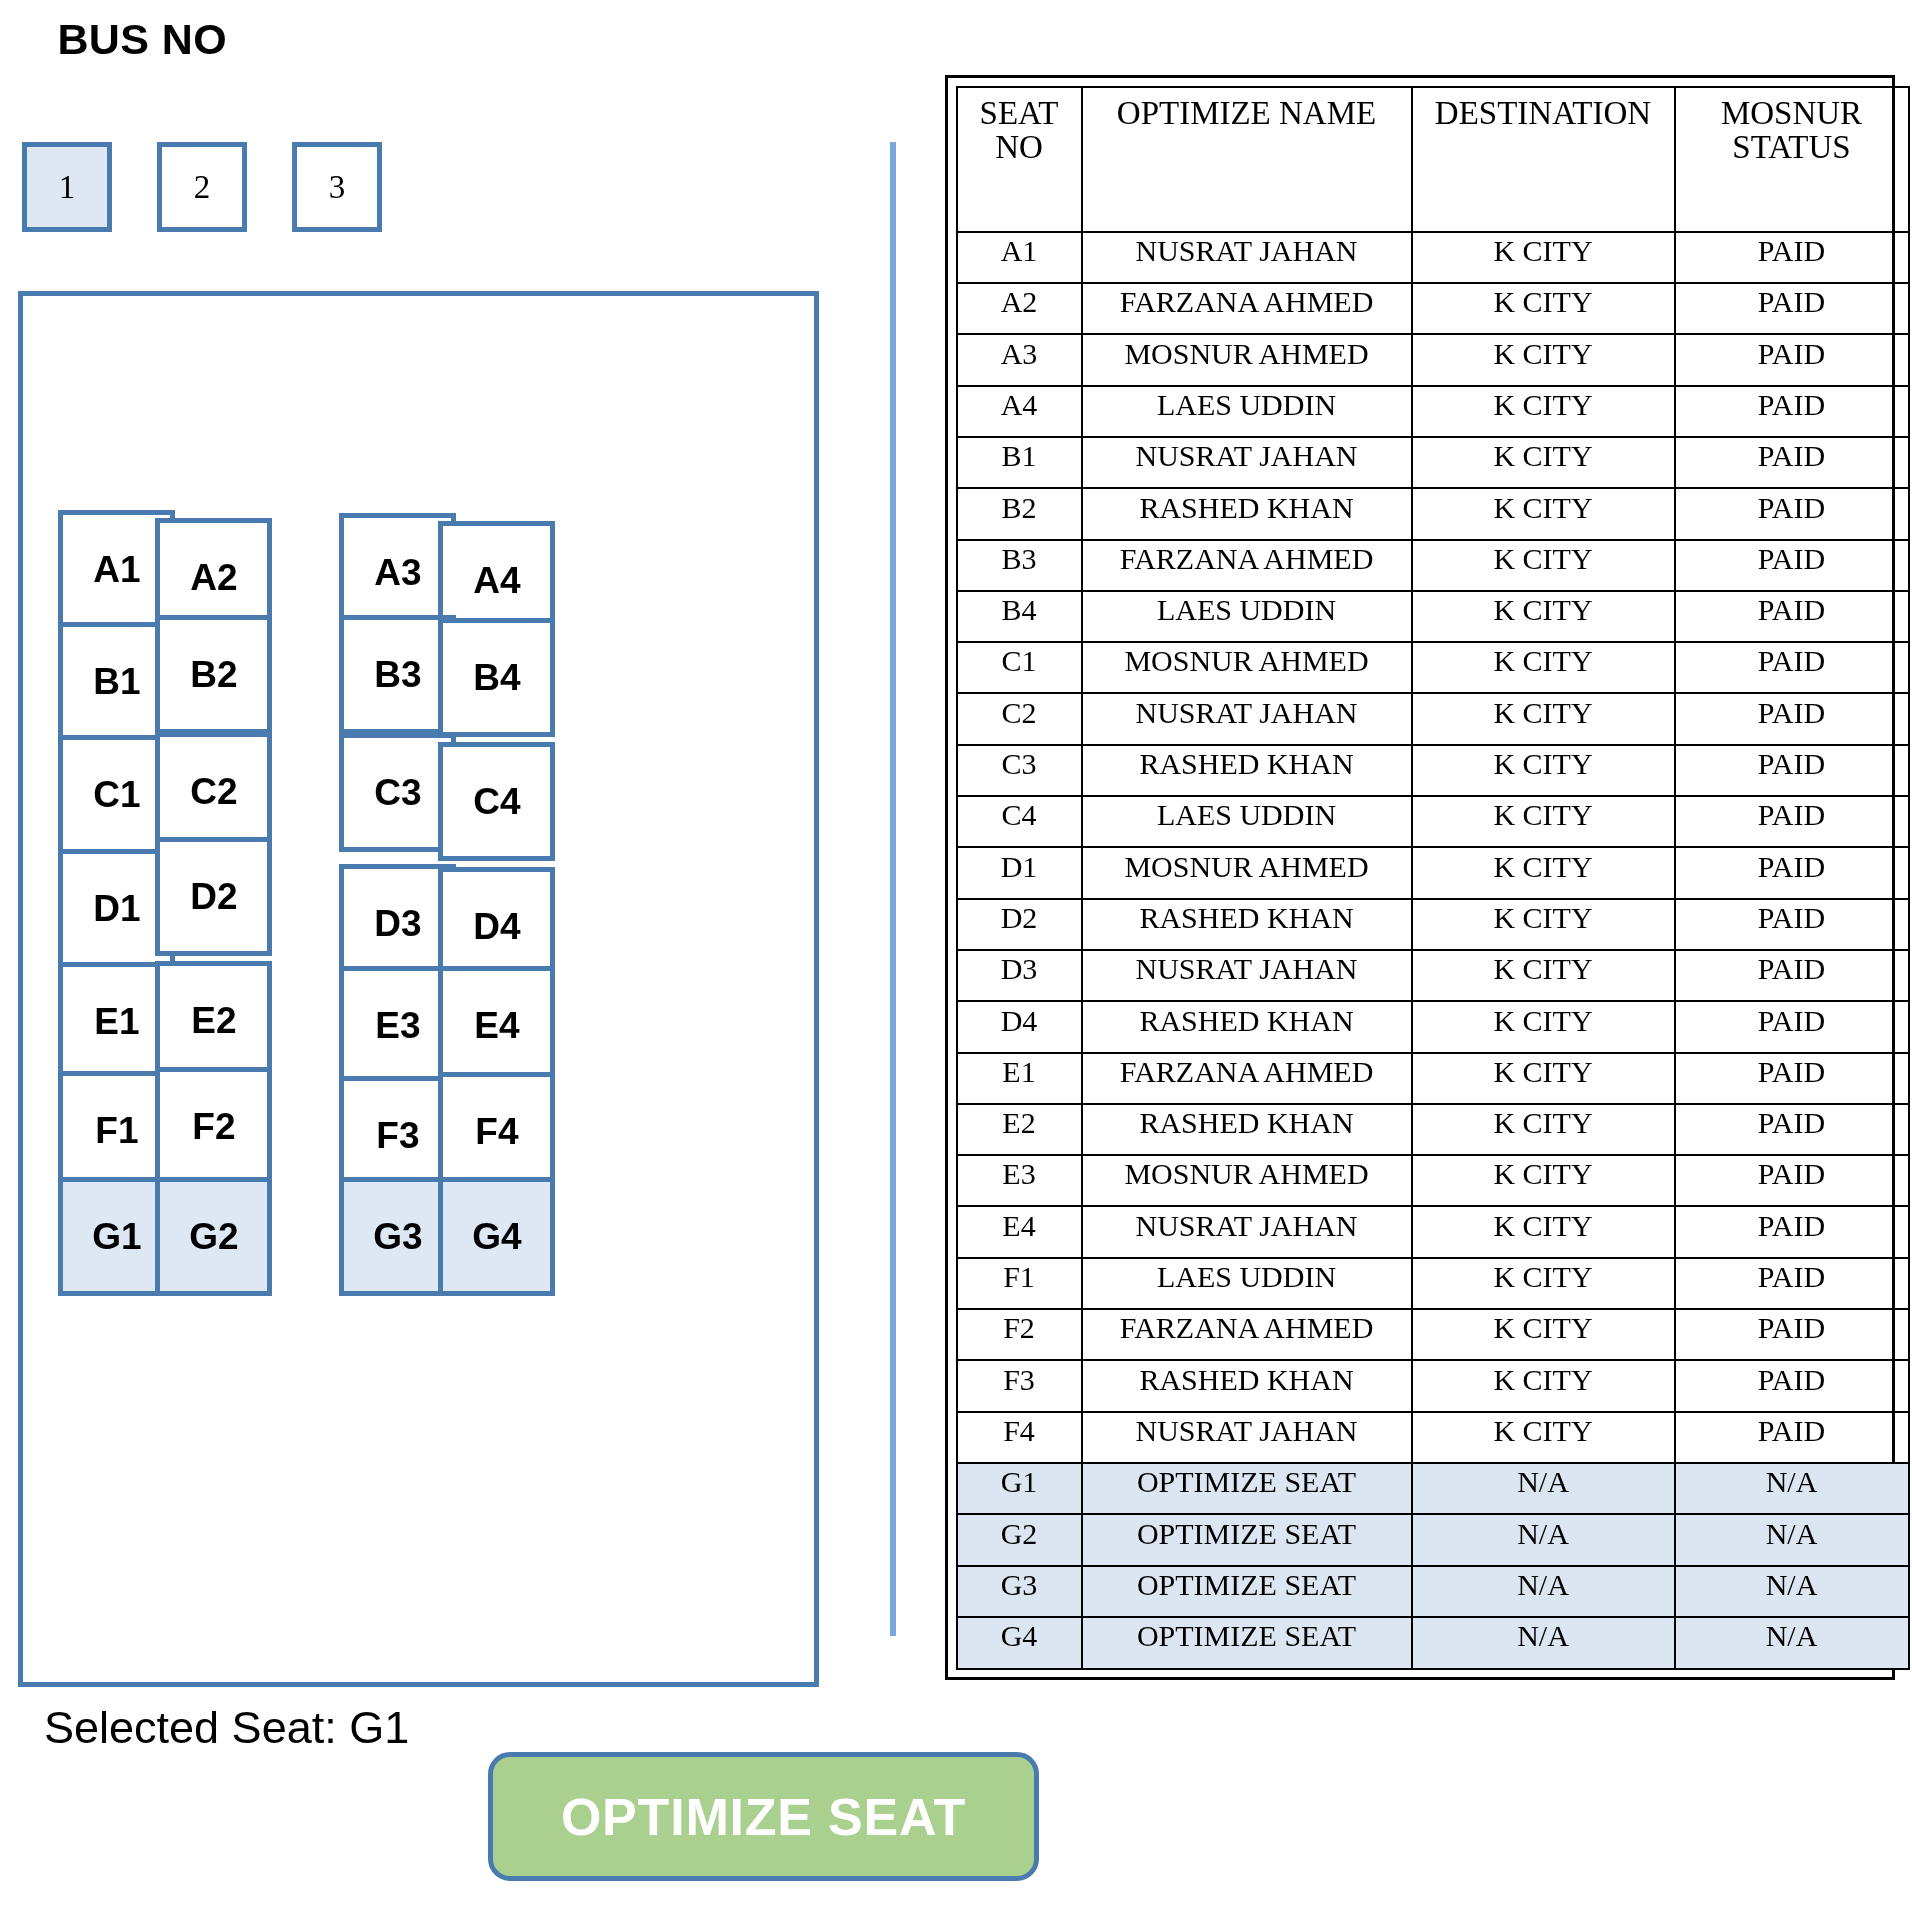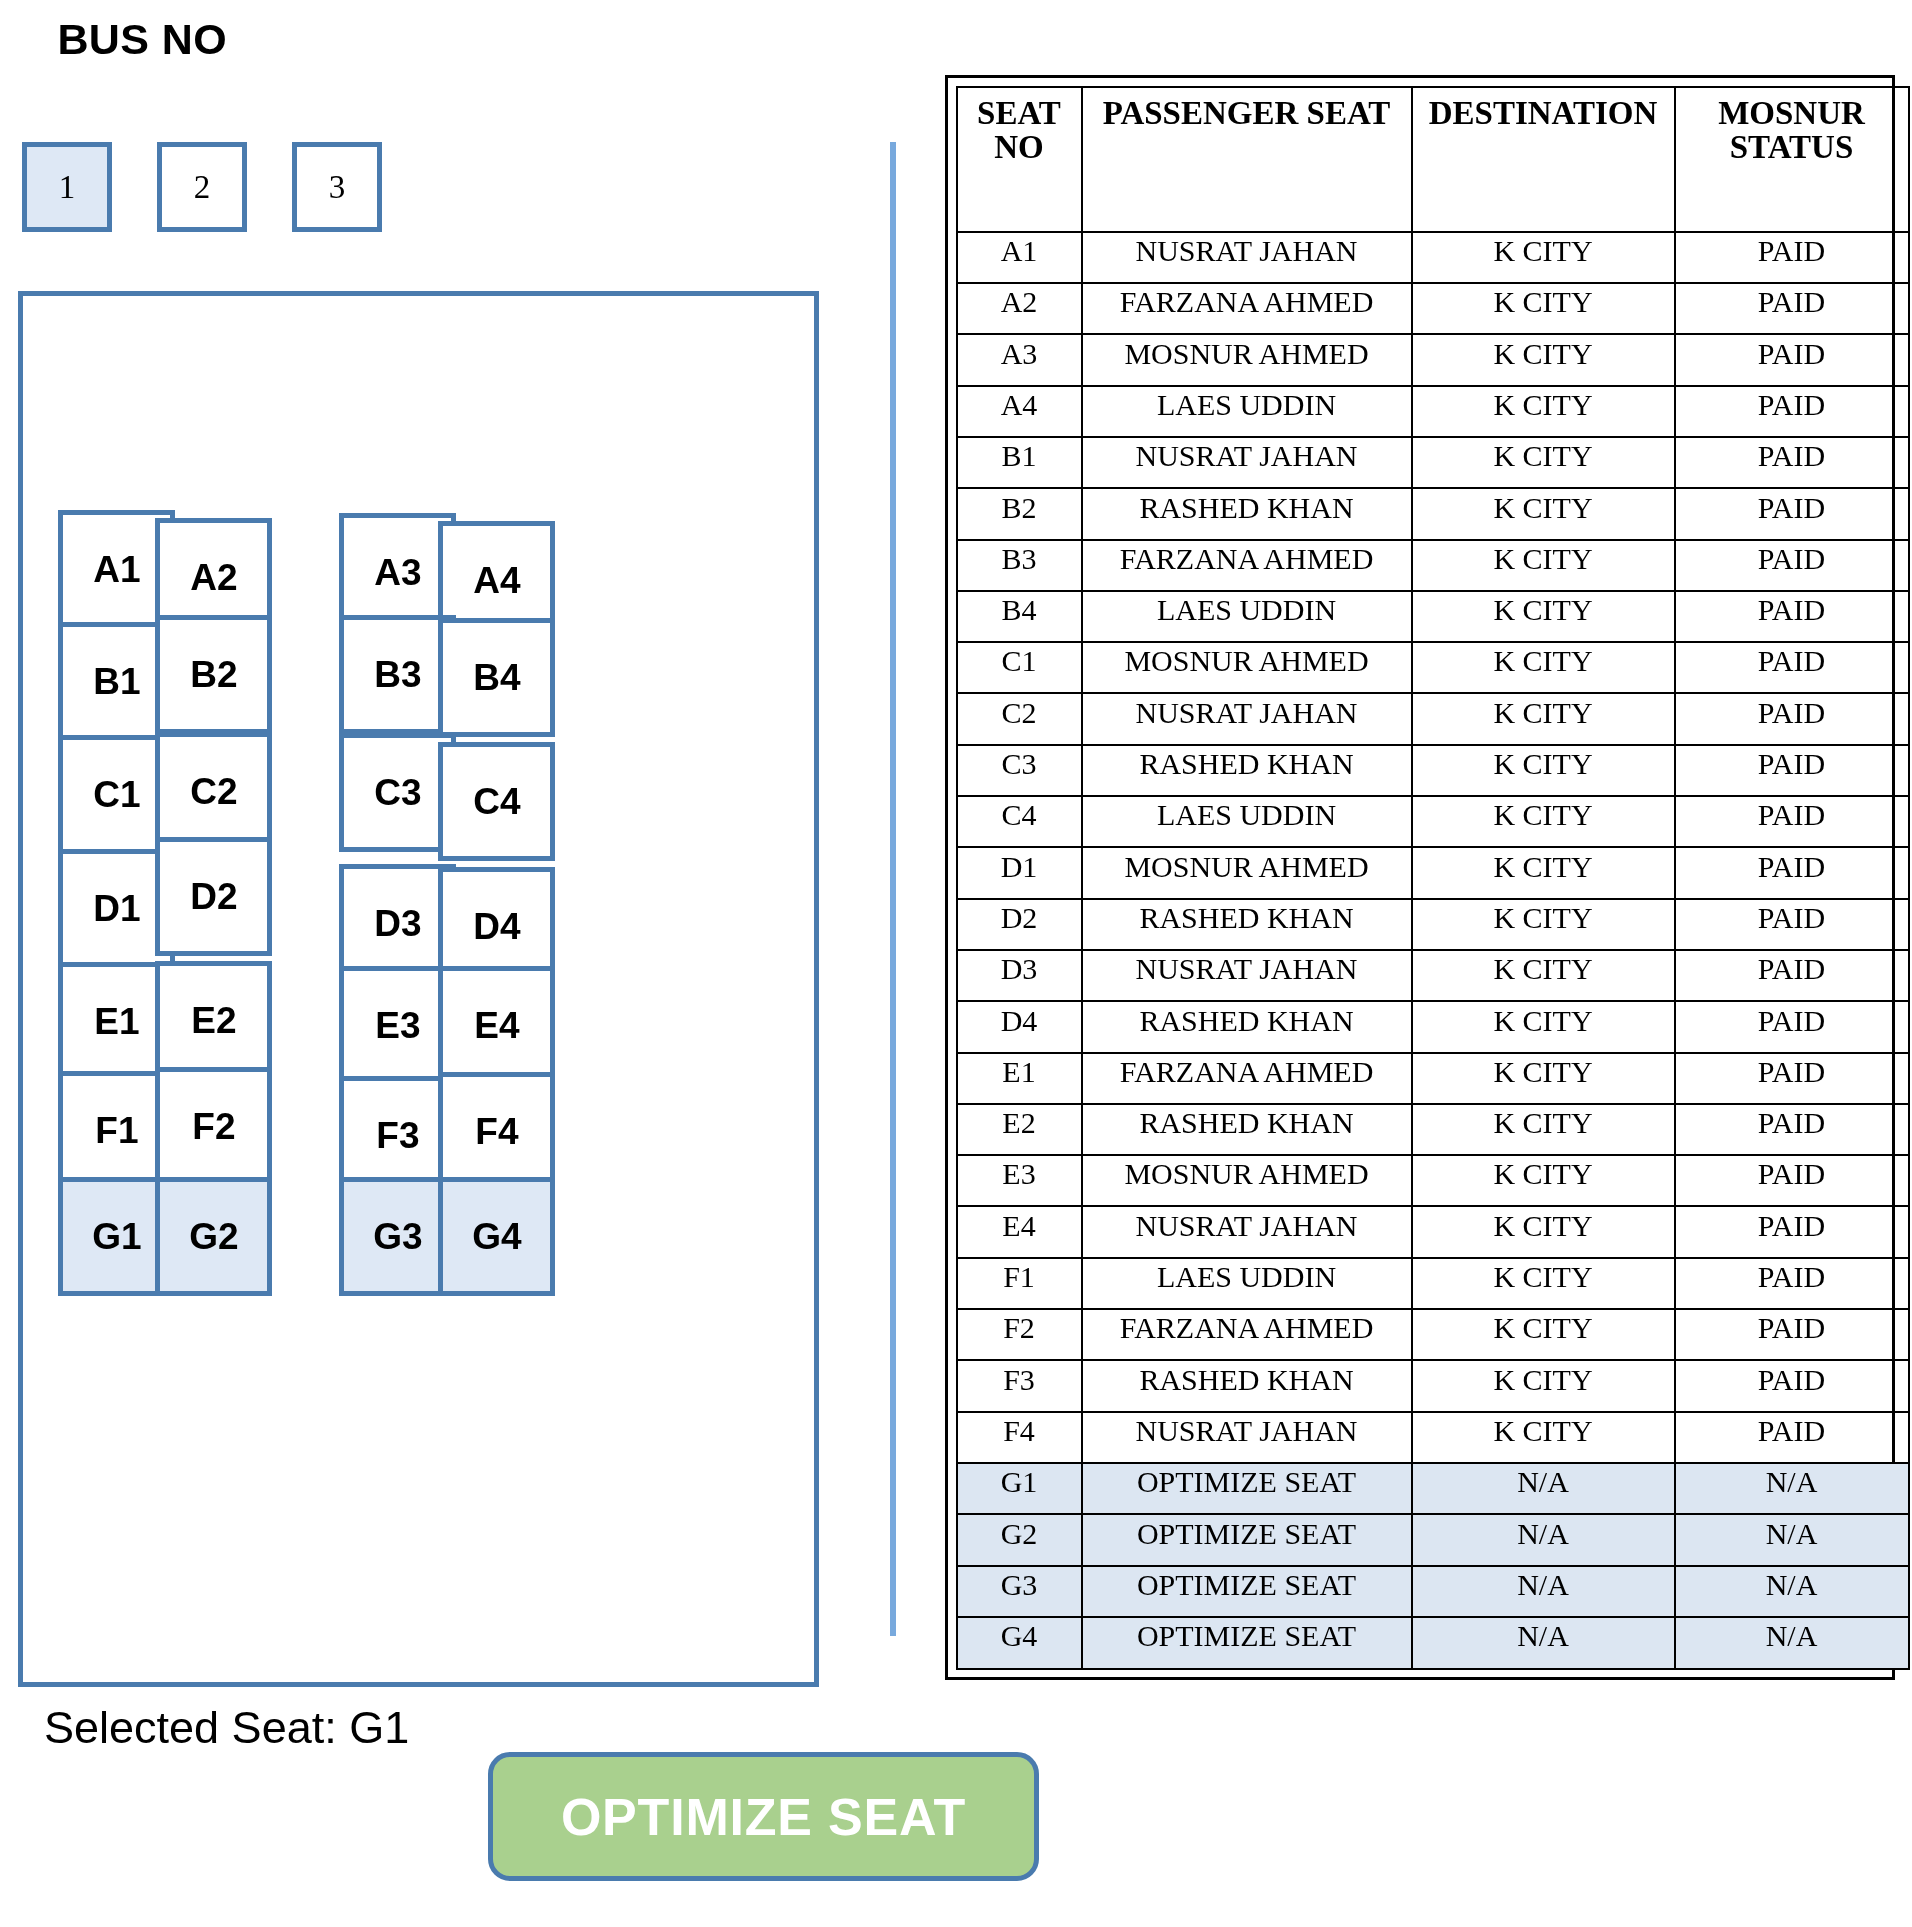--- a/index.html
+++ b/index.html
@@ -146,21 +146,21 @@
   #passenger-table th,
   #passenger-table td {
     border: 2.5px solid #000000;
     text-align: center;
     vertical-align: top;
     padding-top: 5px;
     color: #000000;
   }
   #passenger-table thead th {
     font-size: 33px;
-    font-weight: bold;
+    font-weight: normal;
     line-height: 1.04;
     height: 134px;
     vertical-align: top;
     padding-top: 8.3px;
   }
   #passenger-table tbody td {
     font-size: 30px;
     font-weight: normal;
     height: 45px;
     line-height: 1;
@@ -282,21 +282,21 @@
 
 <div id="selected-seat-label">Selected Seat: G1</div>
 
 <div id="optimize-seat-button">OPTIMIZE SEAT</div>
 
 <div id="passenger-table-frame">
   <table id="passenger-table">
     <thead>
       <tr>
         <th class="col-seat">SEAT NO</th>
-        <th class="col-name">PASSENGER SEAT</th>
+        <th class="col-name">OPTIMIZE NAME</th>
         <th class="col-dest">DESTINATION</th>
         <th class="col-pay">MOSNUR STATUS</th>
       </tr>
     </thead>
     <tbody id="passenger-table-body">
         <tr class="">
           <td>A1</td>
           <td>NUSRAT JAHAN</td>
           <td>K CITY</td>
           <td>PAID</td>

